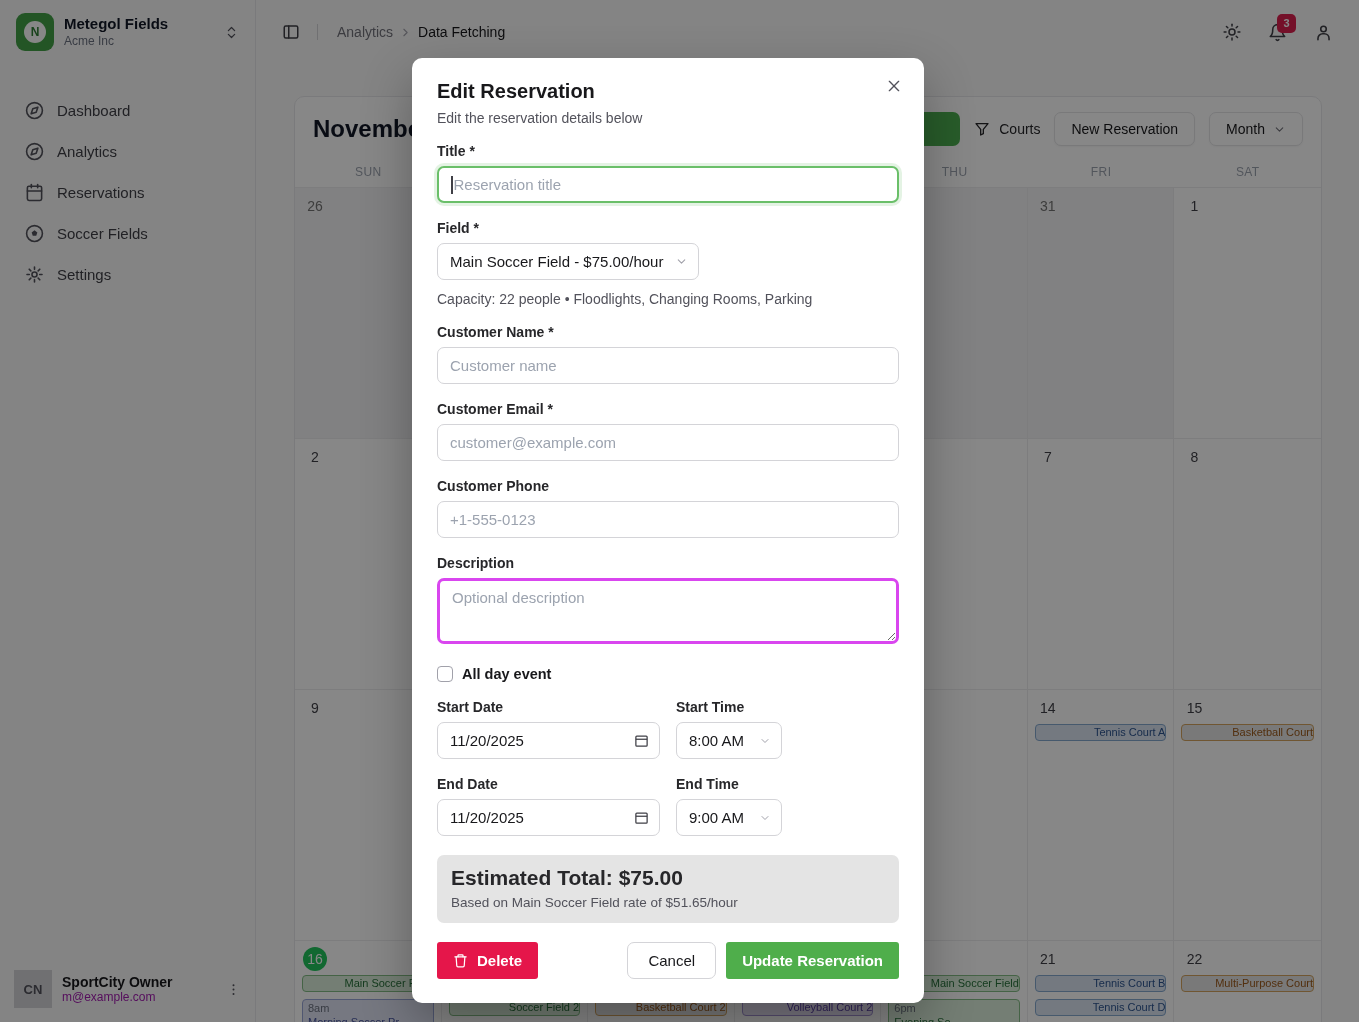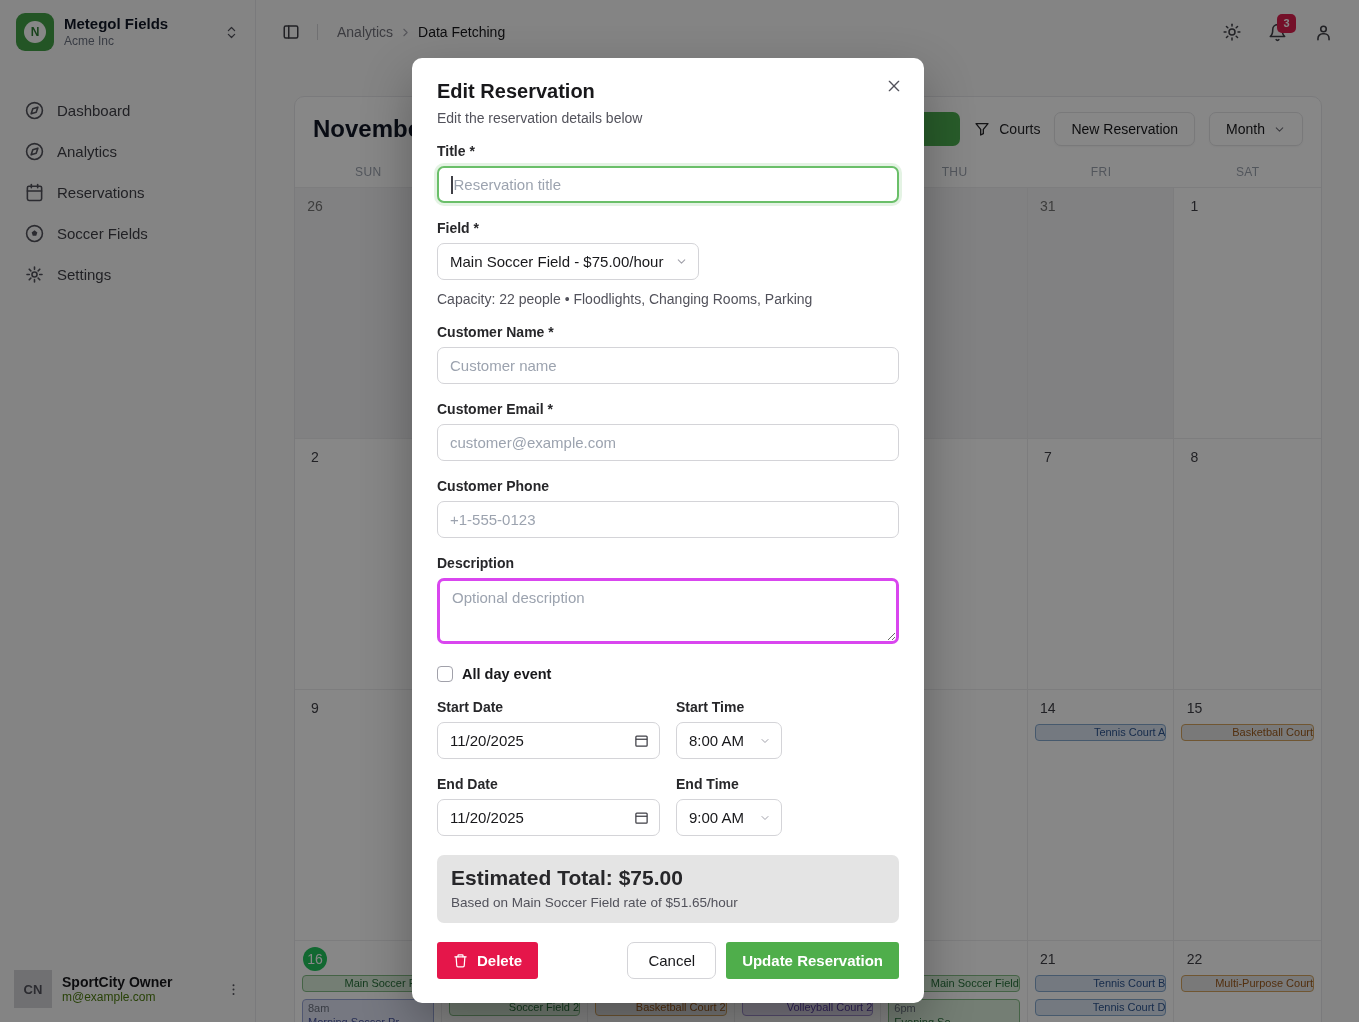--- a/index.html
+++ b/index.html
@@ -15,21 +15,21 @@
   .brand-text { line-height:1.25; }
   .brand-name { font-size:15px; font-weight:700; color:#111827; }
   .brand-org { font-size:12px; color:#6b7280; }
   .brand-chevrons { margin-left:auto; color:#52525b; }
   .nav { margin-top:26px; }
   .nav-item { display:flex; align-items:center; gap:13px; padding:11px 25px; font-size:15px; color:#3f3f46; cursor:pointer; }
   .nav-item .nicon { color:#52525b; flex:none; }
   .user-box { position:absolute; left:0; right:0; bottom:0; padding:14px 14px; display:flex; align-items:center; gap:10px; }
   .avatar { width:38px; height:38px; border-radius:0; background:#d4d4d8; color:#52525b; font-size:13px; font-weight:700; display:flex; align-items:center; justify-content:center; flex:none; }
   .user-name { font-size:14px; font-weight:700; color:#18181b; }
-  .user-email { font-size:12px; color:#4d7c0f; }
+  .user-email { font-size:12px; color:#a21caf; }
   .user-menu { margin-left:auto; color:#52525b; }
 
   
   .topbar { position:absolute; left:256px; right:0; top:0; height:64px; display:flex; align-items:center; padding:0 26px; gap:9px; z-index:10; }
   .panel-toggle { color:#3f3f46; }
   .tb-divider { width:1px; height:16px; background:#d4d4d8; margin:0 10px 0 8px; }
   .crumb-a { font-size:14px; color:#71717a; }
   .crumb-sep { color:#a1a1aa; margin:0 6px; }
   .crumb-b { font-size:14px; color:#18181b; }
   .tb-right { margin-left:auto; display:flex; align-items:center; gap:27px; }

